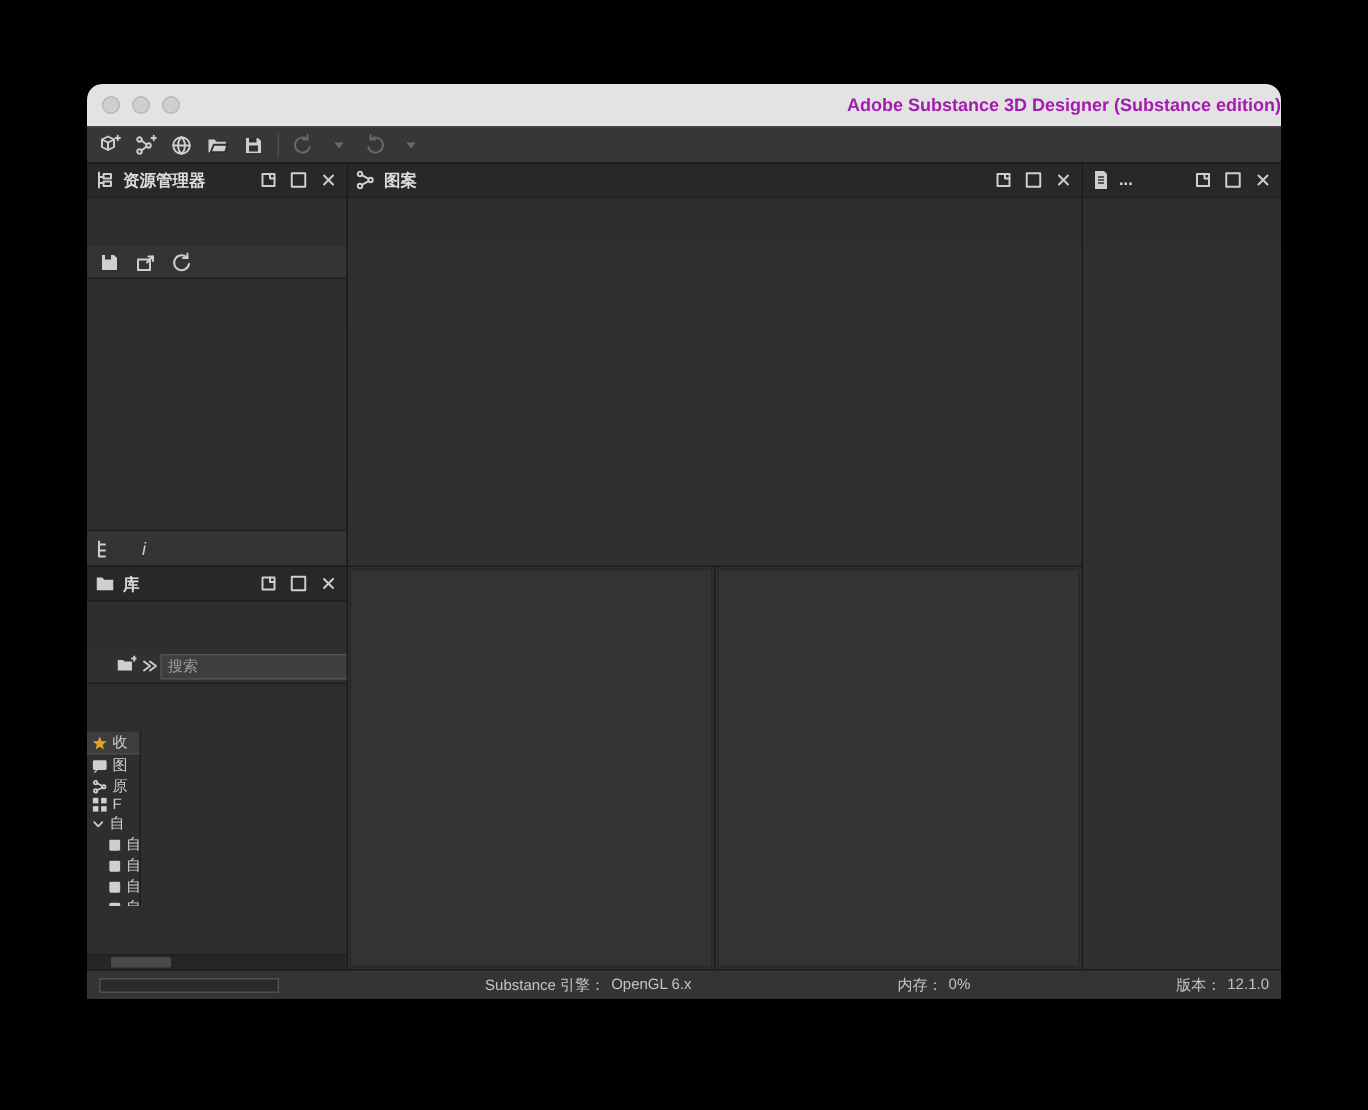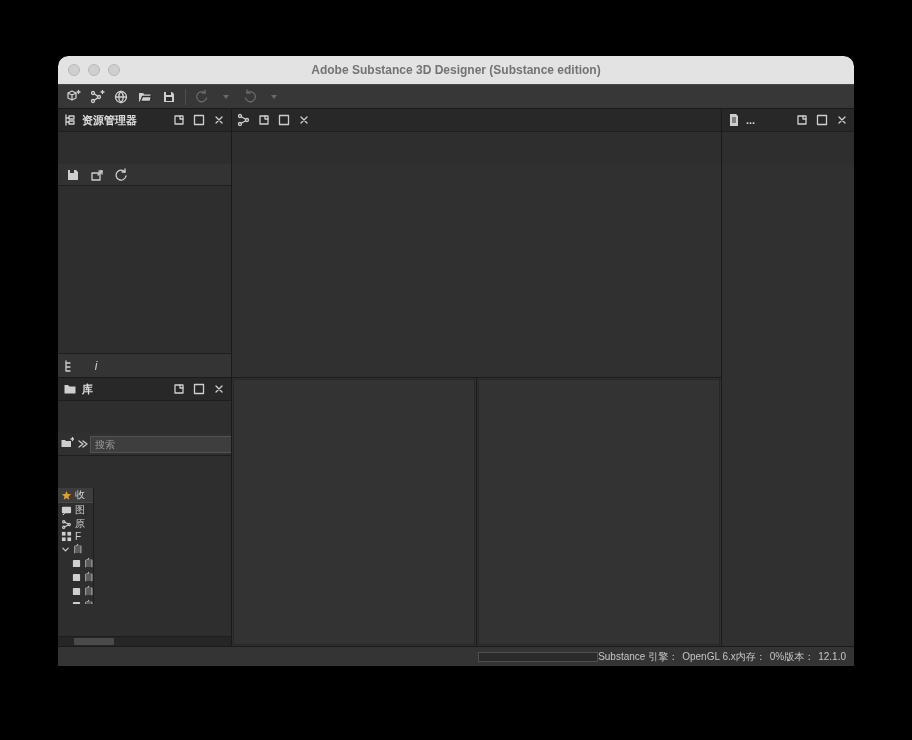--- a/index.html
+++ b/index.html
@@ -24,22 +24,22 @@
   display: flex;
   align-items: center;
   padding: 0 10px;
   position: relative;
   border-radius: 10px 10px 0 0;
 }
 .traffic { display: flex; gap: 8px; }
 .tl { width: 12px; height: 12px; border-radius: 50%; background: #cfcfcf; border: 0.5px solid #b8b8b8; }
 .title {
   position: absolute; left: 0; right: 0;
-  text-align: center;
-  font-size: 12px; font-weight: 600; color: #737373;
+  text-align: right;
+  font-size: 12px; font-weight: 600; color: #a21caf;
   pointer-events: none;
 }
 
 
 .toolbar-main {
   height: 25px;
   background: #373737;
   border-top: 1px solid #484848;
   border-bottom: 1px solid #1a1a1a;
   display: flex; align-items: center;
@@ -105,21 +105,21 @@
 .graph-body { flex:1; background:#303030; }
 
 
 .props { grid-column: 3; grid-row: 1 / span 2; }
 .props-body { flex:1; background:#303030; }
 
 
 .library { grid-column: 1; grid-row: 2; }
 .lib-toolbar {
   height: 23px; background:#303030; border-bottom:1px solid #1e1e1e;
-  display:flex; align-items:center; padding:0 2px; gap:2px;
+  display:flex; align-items:center; padding:0 19px; gap:2px;
 }
 .lib-search {
   flex:1; height:17px; background:#3e3e3e; border:1px solid #525252;
   color:#b8b8b8; font-size:10px; padding:0 4px;
 }
 .lib-search::placeholder { color:#9a9a9a; }
 .lib-body {
   flex:1; display:flex; overflow:hidden;
 }
 .lib-tree {
@@ -138,22 +138,22 @@
 .lib-scroll-thumb { position:absolute; left:16px; width:40px; top:1px; height:7px; background:#4a4a4a; border-radius:1px; }
 
 
 .view3d { grid-column: 2; grid-row: 2; display:grid; grid-template-columns:1fr 1fr; gap:1px; background:#1a1a1a; }
 .vpanel { background:#303030; display:flex; flex-direction:column; }
 .vpanel-body { flex:1; background:#333; border:1px solid #272727; margin:1px; }
 
 
 .statusbar {
   height: 20px; background:#343434; border-top:1px solid #1a1a1a;
-  display:flex; align-items:center; justify-content:flex-end;
-  padding:0 8px; gap:0;
+  display:flex; align-items:center; justify-content:space-between;
+  padding:0 8px; gap:20px;
   font-size:10px; color:#c4c4c4;
 }
 .status-seg { display:flex; align-items:center; gap:4px; }
 .progress { width:120px; height:10px; background:#2a2a2a; border:1px solid #505050; }
 
 
 .ic { stroke:#cfcfcf; stroke-width:1.3; fill:none; stroke-linecap:round; stroke-linejoin:round; }
 .ic-f { fill:#cfcfcf; stroke:none; }
 .dim .ic { stroke:#6a6a6a; }
 .star { fill:#e0a030; stroke:none; }
@@ -300,20 +300,21 @@
     <div class="panel graph">
       <div class="panel-header">
         <span class="hicon">
           <svg width="14" height="14" viewBox="0 0 14 14">
               <circle class="ic" cx="3" cy="3" r="1.5"></circle>
               <circle class="ic" cx="10" cy="7" r="1.5"></circle>
               <circle class="ic" cx="3" cy="11" r="1.5"></circle>
               <path class="ic" d="M4.2 3.7 L8.8 6.3 M4.2 10.3 L8.8 7.7"></path>
             </svg>
         </span>
+        <span class="panel-title">图案</span>
         <span class="hicon">
             <svg width="12" height="12" viewBox="0 0 12 12">
               <rect class="ic" x="2" y="2" width="8" height="8"></rect>
               <path class="ic" d="M7 2 v3 h3"></path>
             </svg>
           </span>
         <span class="hicon">
             <svg width="12" height="12" viewBox="0 0 12 12">
               <rect class="ic" x="1.5" y="1.5" width="9" height="9"></rect>
             </svg>

